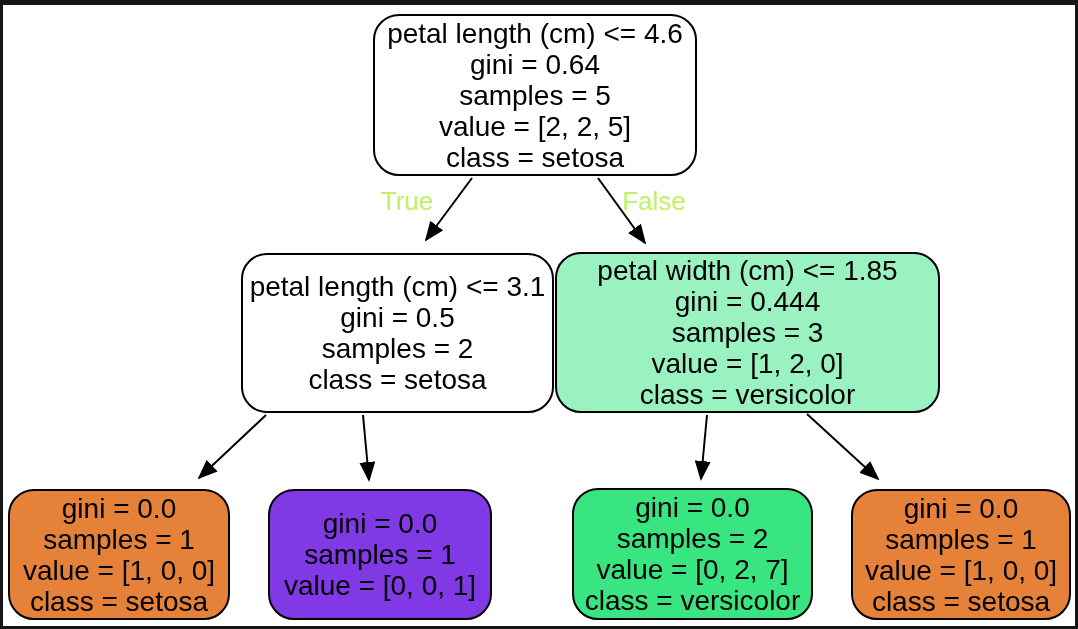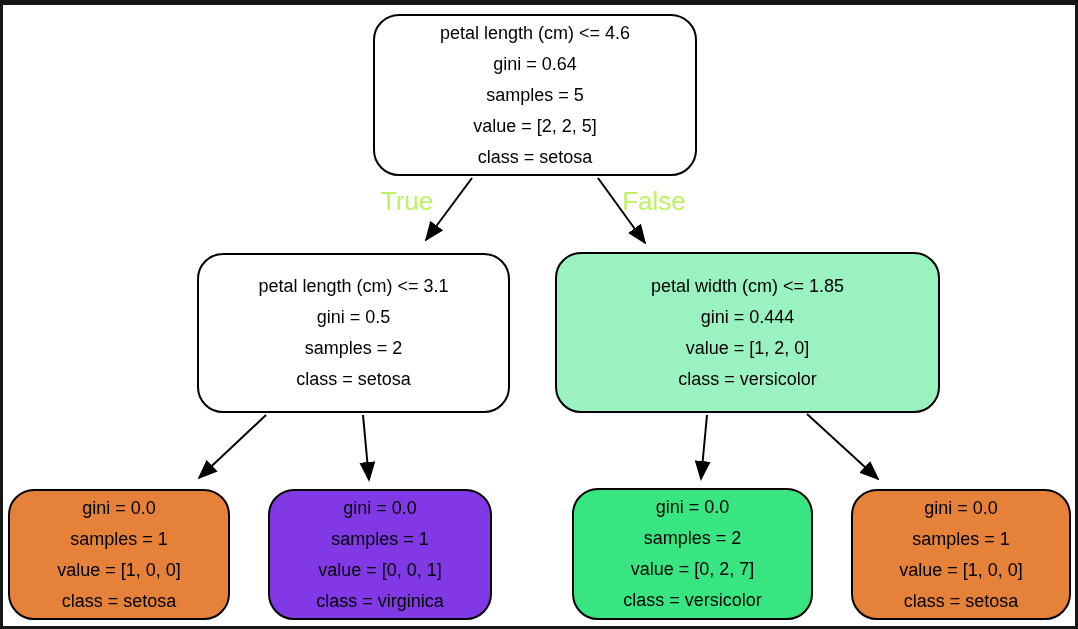--- a/index.html
+++ b/index.html
@@ -37,21 +37,21 @@
     box-sizing: border-box;
     border: 2px solid #000000;
     border-radius: 26px;
     background: #ffffff;
     color: #000000;
     display: flex;
     flex-direction: column;
     justify-content: center;
     align-items: center;
     text-align: center;
-    font-size: 18px;
+    font-size: 28px;
     line-height: 31px;
     white-space: nowrap;
   }
   .node-root  { left: 373px; top:  14px; width: 324px; height: 162px; }
   .node-l     { left: 197px; top: 253px; width: 313px; height: 160px; }
   .node-r     { left: 555px; top: 252px; width: 385px; height: 161px; }
   .node-leaf1 { left:   8px; top: 489px; width: 222px; height: 131px; }
   .node-leaf2 { left: 268px; top: 489px; width: 224px; height: 131px; }
   .node-leaf3 { left: 572px; top: 488px; width: 241px; height: 132px; }
   .node-leaf4 { left: 851px; top: 489px; width: 220px; height: 131px; }
@@ -90,46 +90,46 @@
   <div class="edge-label edge-label-false">False</div>
 
   <div class="node node-root" style="background-color: rgb(255, 255, 255);">
     <div>petal length (cm) &lt;= 4.6</div>
     <div>gini = 0.64</div>
     <div>samples = 5</div>
     <div>value = [2, 2, 5]</div>
     <div>class = setosa</div>
   </div>
 
-  <div class="node node-l" style="background-color: rgb(255, 255, 255);">
+  <div class="node node-l" style="background-color: rgb(255, 255, 255); margin-left: 44px;">
     <div>petal length (cm) &lt;= 3.1</div>
     <div>gini = 0.5</div>
     <div>samples = 2</div>
     <div>class = setosa</div>
   </div>
 
   <div class="node node-r" style="background-color: rgb(154, 242, 192);">
     <div>petal width (cm) &lt;= 1.85</div>
     <div>gini = 0.444</div>
+    <div>samples = 3</div>
     <div>value = [1, 2, 0]</div>
     <div>class = versicolor</div>
   </div>
 
   <div class="node node-leaf1" style="background-color: rgb(229, 129, 57);">
     <div>gini = 0.0</div>
     <div>samples = 1</div>
     <div>value = [1, 0, 0]</div>
     <div>class = setosa</div>
   </div>
 
   <div class="node node-leaf2" style="background-color: rgb(129, 57, 229);">
     <div>gini = 0.0</div>
     <div>samples = 1</div>
     <div>value = [0, 0, 1]</div>
-    <div>class = virginica</div>
   </div>
 
   <div class="node node-leaf3" style="background-color: rgb(57, 229, 129);">
     <div>gini = 0.0</div>
     <div>samples = 2</div>
     <div>value = [0, 2, 7]</div>
     <div>class = versicolor</div>
   </div>
 
   <div class="node node-leaf4" style="background-color: rgb(229, 129, 57);">

